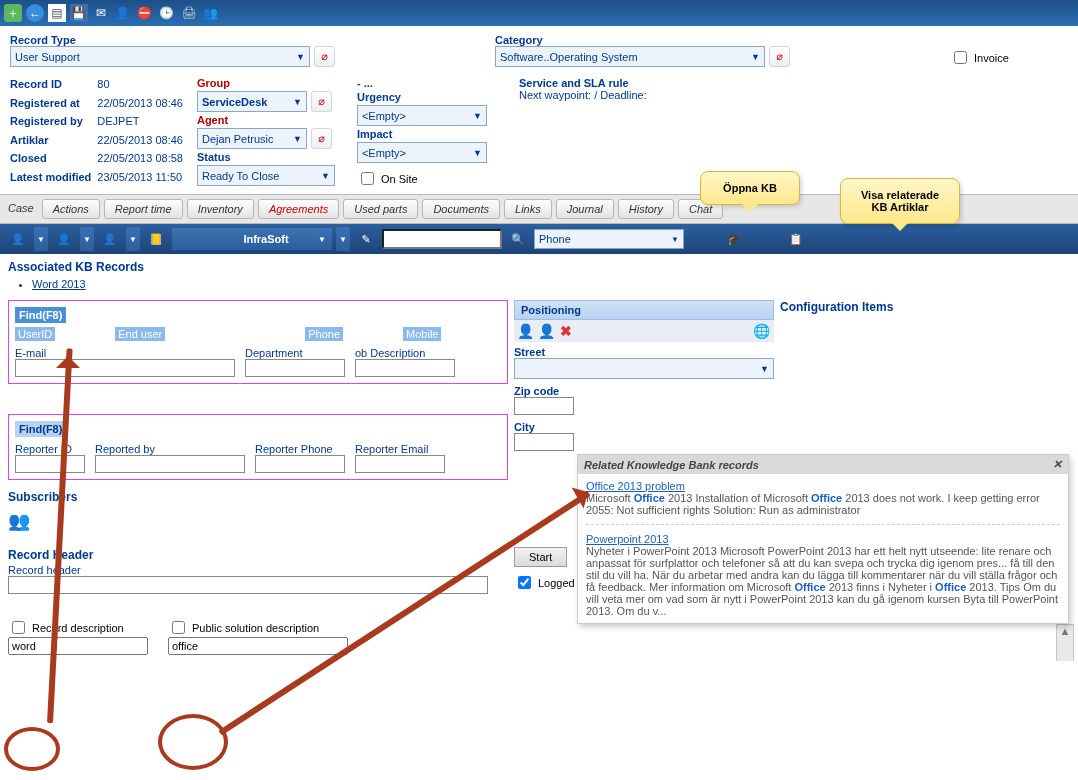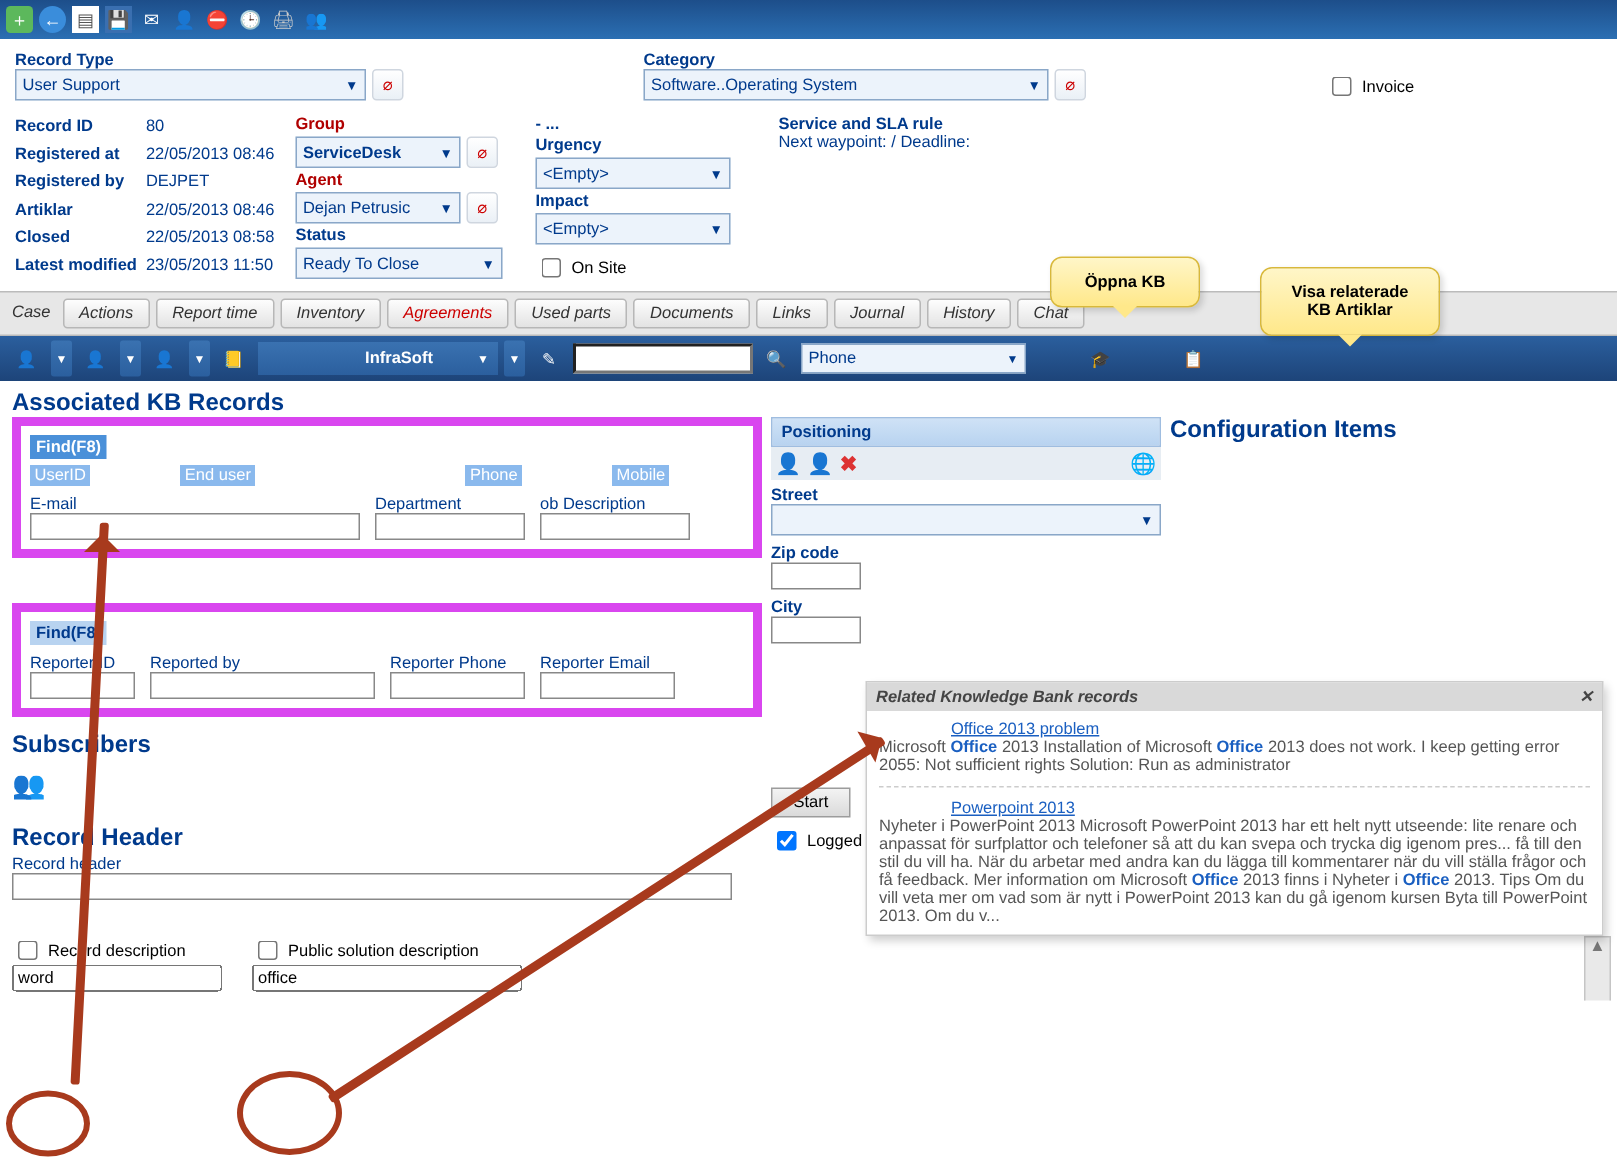--- a/index.html
+++ b/index.html
@@ -35,53 +35,53 @@
   .darkbar { background:linear-gradient(#2b5f9e,#1d4479); height:30px; display:flex; align-items:center; padding:0 6px; gap:4px;}
   .darkbar .ico2 { width:24px; height:24px; display:inline-flex; align-items:center; justify-content:center; color:#fff;}
   .darkbar .chev { width:14px; height:24px; background:linear-gradient(#3a72b1,#2b5f9e); color:#fff; display:inline-flex; align-items:center; justify-content:center; font-size:8px; border-radius:2px;}
   .darkbar .txtbox { background:#fff; height:20px;}
   .darkbar .company-sel { width:160px; background:linear-gradient(#3a72b1,#2b5f9e); color:#fff; font-weight:bold; height:22px; display:flex; align-items:center; justify-content:center; position:relative;padding-left:28px;}
   .darkbar .company-sel .arrow { position:absolute; right:6px; font-size:8px;}
   .darkbar .phone-sel { width:150px; background:#ecf3fb; color:#003a8c; height:20px; border:1px solid #8aa7c8; display:flex; align-items:center; padding:0 4px; justify-content:space-between;}
   
   
   .lower { padding: 6px 8px; position:relative;}
-  .section-lbl { color:#003a8c; font-weight:bold; font-size:16px;}
+  .section-lbl { color:#003a8c; font-weight:bold; font-size:12px;}
   ul.kb { margin:4px 0 10px 24px; padding:0;}
   ul.kb li { color:#003a8c;}
   ul.kb a { color:#003a8c; text-decoration:underline;}
   
   .columns { display:flex; gap:6px; align-items:flex-start;}
   .col-left { width:500px;}
   .col-right { flex:1;}
   
   .panel-title { background:linear-gradient(#cfe2f6,#b8d3f0); color:#003a8c; font-weight:bold; padding:3px 6px; border:1px solid #9fbde0;}
   
-  .box { border:6px solid #d946ef; padding:6px; margin-bottom:6px;}
+  .box { border:1px solid #d946ef; padding:6px; margin-bottom:6px;}
   .box .hd { background:#b8d3f0; color:#003a8c; font-weight:bold; padding:2px 4px; display:inline-block;}
   .box .hd.sel2 { background:#4a90d9; color:#fff;}
   
   .field-row { display:flex; gap:10px; margin-top:6px;}
   .field { display:flex; flex-direction:column;}
   .field label { color:#003a8c; font-size:11px;}
   .field input[type=text] { border:1px solid #888; height:18px; padding:0 2px;}
   
   .highlight-col { background:#8ab9ed; color:#fff; font-size:11px; padding:1px 3px; display:inline-block;}
   
   .pos-icons { background:#e7edf3; padding:3px; display:flex; gap:4px; align-items:center;}
   .pos-icons .i { color:#a8a8a8; font-size:14px;}
   .pos-icons .globe { margin-left:auto; color:#2e7d32;}
   
   .street-sel { border:1px solid #8aa7c8; background:#ecf3fb; height:21px; display:flex; align-items:center; justify-content:flex-end; padding:0 4px; color:#003a8c;}
   
   
   .kb-popup { position:absolute; left:577px; top:454px; width:492px; border:1px solid #ccc; background:#fff; box-shadow:2px 3px 6px rgba(0,0,0,.2); z-index:50;}
   .kb-popup .title { background:#d9d9d9; color:#444; font-weight:bold; font-style:italic; padding:3px 6px; display:flex; justify-content:space-between; align-items:center;}
   .kb-popup .body { padding:6px 8px; color:#555; font-size:11px;}
-  .kb-popup a { color:#1a5fc1; text-decoration:underline;margin-left:48px;}
+  .kb-popup a { color:#1a5fc1; text-decoration:underline;}
   .kb-popup hr { border:none; border-top:1px dashed #ccc; margin:8px 0;}
   .kb-popup b.office { color:#1a5fc1;}
   
   .start-btn { background:linear-gradient(#f3f3f3,#dadada); border:1px solid #9c9c9c; padding:3px 14px; font-size:11px;}
   
   .chk { display:inline-flex; align-items:center; gap:4px; color:#000;}
   
   
   .arrow-line { position:absolute; background:#a83a1d; height:6px; transform-origin:left center; z-index:60; border-radius:2px;}
   .arrow-head { position:absolute; width:0; height:0; border:12px solid transparent; z-index:61;}
@@ -105,21 +105,21 @@
   <span class="ico" style="color:#ccc;">🖨</span>
   <span class="ico" style="color:#6c6;">👥</span>
 </div>
 
 <div class="hdr-area">
 
   <div style="display:flex; gap:160px;">
     <div>
       <div class="lbl">Record Type</div>
       <div style="display:flex;">
-        <div class="sel" style="width:234px;">
+        <div class="sel" style="width:300px;">
           <span>User Support</span>
             <span class="arrow">▼</span>
         </div>
         <span class="clear-btn">⌀</span>
       </div>
     </div>
     <div>
       <div class="lbl">Category</div>
       <div style="display:flex;">
         <div class="sel" style="width:270px;">
@@ -255,20 +255,23 @@
     </div>
   <span style="width:30px;"></span>
   <span class="ico2" style="color:#333;">🎓</span>
   <span style="width:30px;"></span>
   <span class="ico2">📋</span>
 </div>
 
 <div class="lower">
 
   <div class="section-lbl">Associated KB Records</div>
+  <ul class="kb">
+    <li><a href="#">Word 2013</a></li>
+  </ul>
 
   <div class="columns">
 
     <div class="col-left">
       <div class="box">
         <span class="hd sel2">Find(F8)</span>
         <div style="margin-top:4px; display:flex; gap:60px;">
           <span class="highlight-col">UserID</span>
           <span class="highlight-col">End user</span>
           <span class="highlight-col" style="margin-left:80px;">Phone</span>

